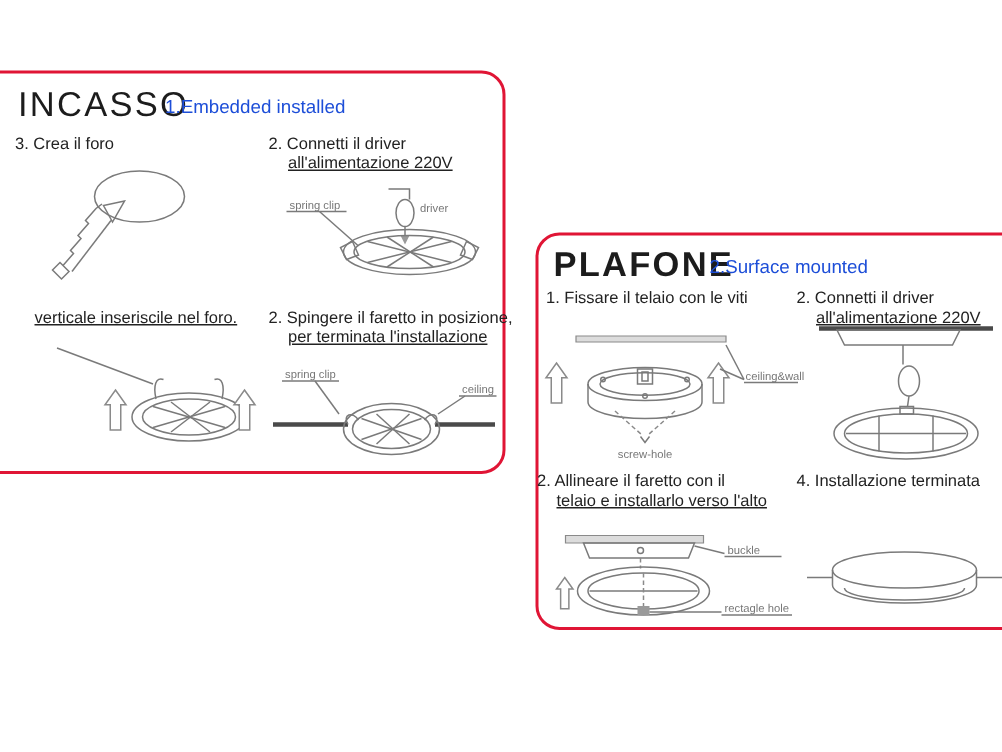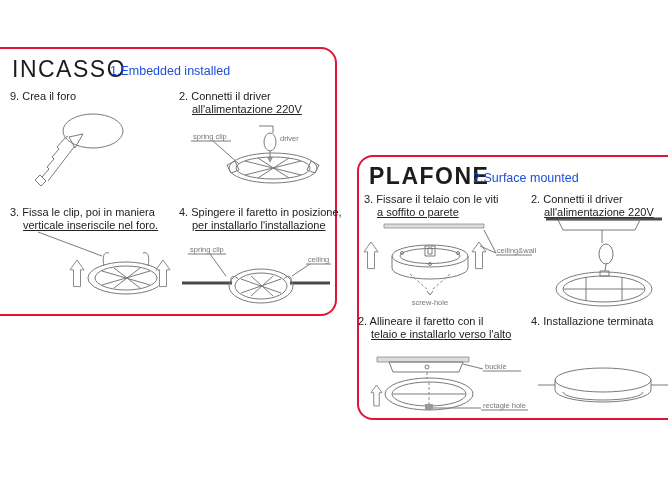--- a/index.html
+++ b/index.html
@@ -41,36 +41,35 @@
 </style>
 </head>
 <body>
 
 <div class="panel" id="panel-incasso"></div>
 
 <div class="panel-title" style="left:12px;top:56px;">INCASSO</div>
 <div class="panel-subtitle" style="left:110px;top:64px;">1.Embedded installed</div>
 
 <div class="step-text" style="left:10px;top:90px;">
-  <div class="l1">9. Crea il foro</div>
+  <div class="l1">3. Crea il foro</div>
 </div>
 
 <div class="step-text" style="left:179px;top:90px;">
   <div class="l1">2. Connetti il driver</div>
   <div class="l2">all'alimentazione 220V</div>
 </div>
 
 <div class="step-text" style="left:10px;top:206px;">
-  <div class="l1">3. Fissa le clip, poi in maniera</div>
   <div class="l2">verticale inseriscile nel foro.</div>
 </div>
 
 <div class="step-text" style="left:179px;top:206px;">
-  <div class="l1">4. Spingere il faretto in posizione,</div>
-  <div class="l2">per installarlo l'installazione</div>
+  <div class="l1">2. Spingere il faretto in posizione,</div>
+  <div class="l2">per terminata l'installazione</div>
 </div>
 
 <svg style="left:28px;top:103px;" width="130" height="95" viewBox="0 0 130 95">
   <ellipse class="ln" cx="65" cy="28" rx="30" ry="17"></ellipse>
   <g>
     <polyline class="ln" points="14,74 21,66 19,64 26,56 24,54 31,46 29,44 36,36 40,33"></polyline>
     <line class="ln" x1="20" y1="78" x2="46" y2="44"></line>
     <polygon class="ln" points="55,31 41,34 47,45"></polygon>
     <polygon class="ln" points="12,72 18,78 13,83 7,77"></polygon>
   </g>
@@ -137,22 +136,21 @@
     <path class="ln" d="M110,45 C114,38 107,36 103,42"></path>
   </g>
 </svg>
 
 <div class="panel" id="panel-plafone"></div>
 
 <div class="panel-title" style="left:369px;top:163px;font-weight:bold;">PLAFONE</div>
 <div class="panel-subtitle" style="left:473px;top:171px;">2.Surface mounted</div>
 
 <div class="step-text" style="left:364px;top:193px;">
-  <div class="l1">3. Fissare il telaio con le viti</div>
-  <div class="l2">a soffito o parete</div>
+  <div class="l1">1. Fissare il telaio con le viti</div>
 </div>
 
 <div class="step-text" style="left:531px;top:193px;">
   <div class="l1">2. Connetti il driver</div>
   <div class="l2">all'alimentazione 220V</div>
 </div>
 
 <div class="step-text" style="left:358px;top:315px;">
   <div class="l1">2. Allineare il faretto con il</div>
   <div class="l2">telaio e installarlo verso l'alto</div>

